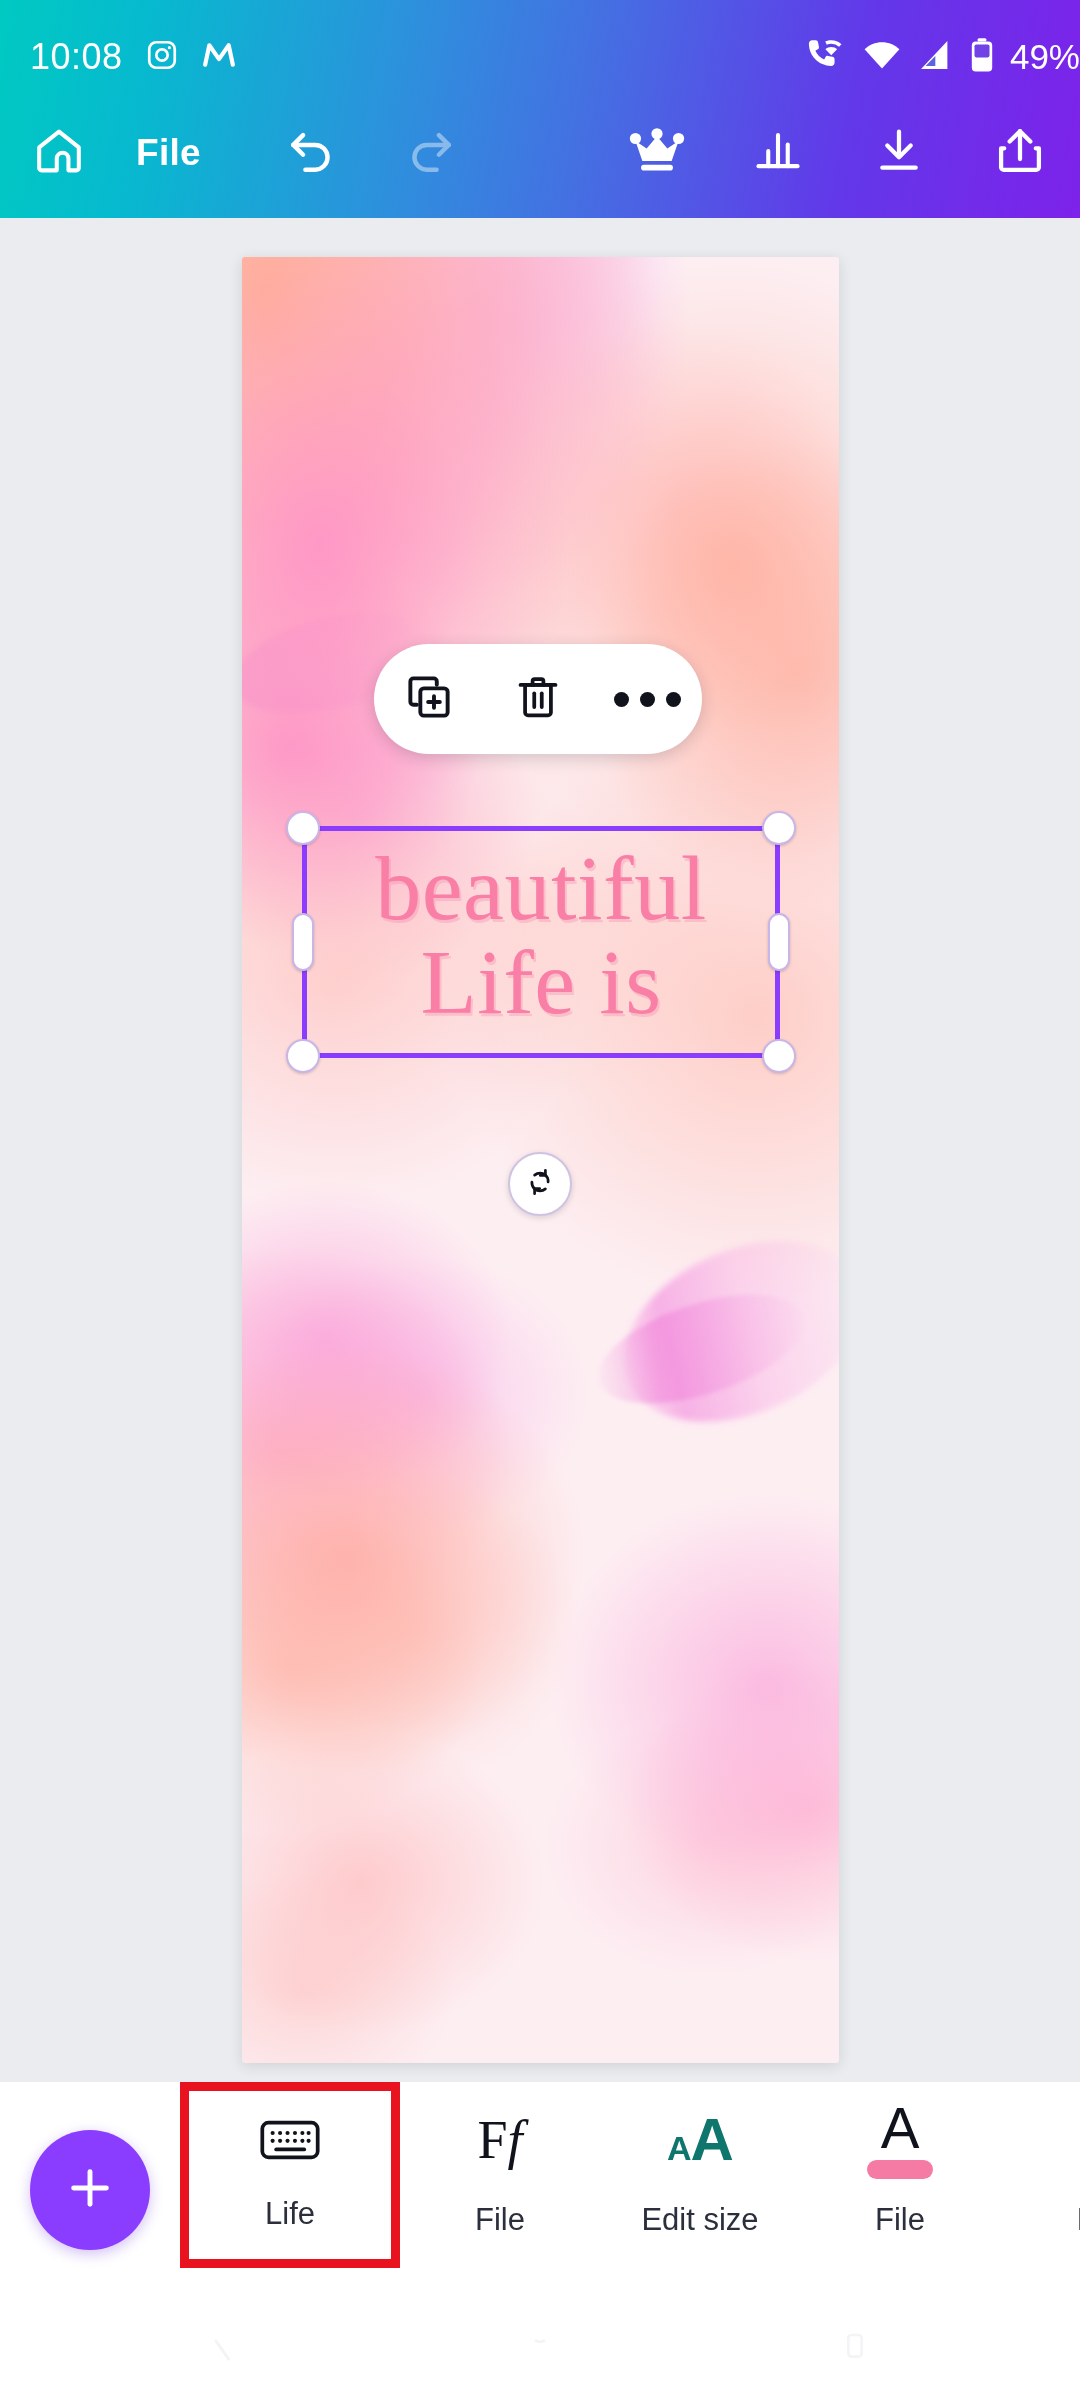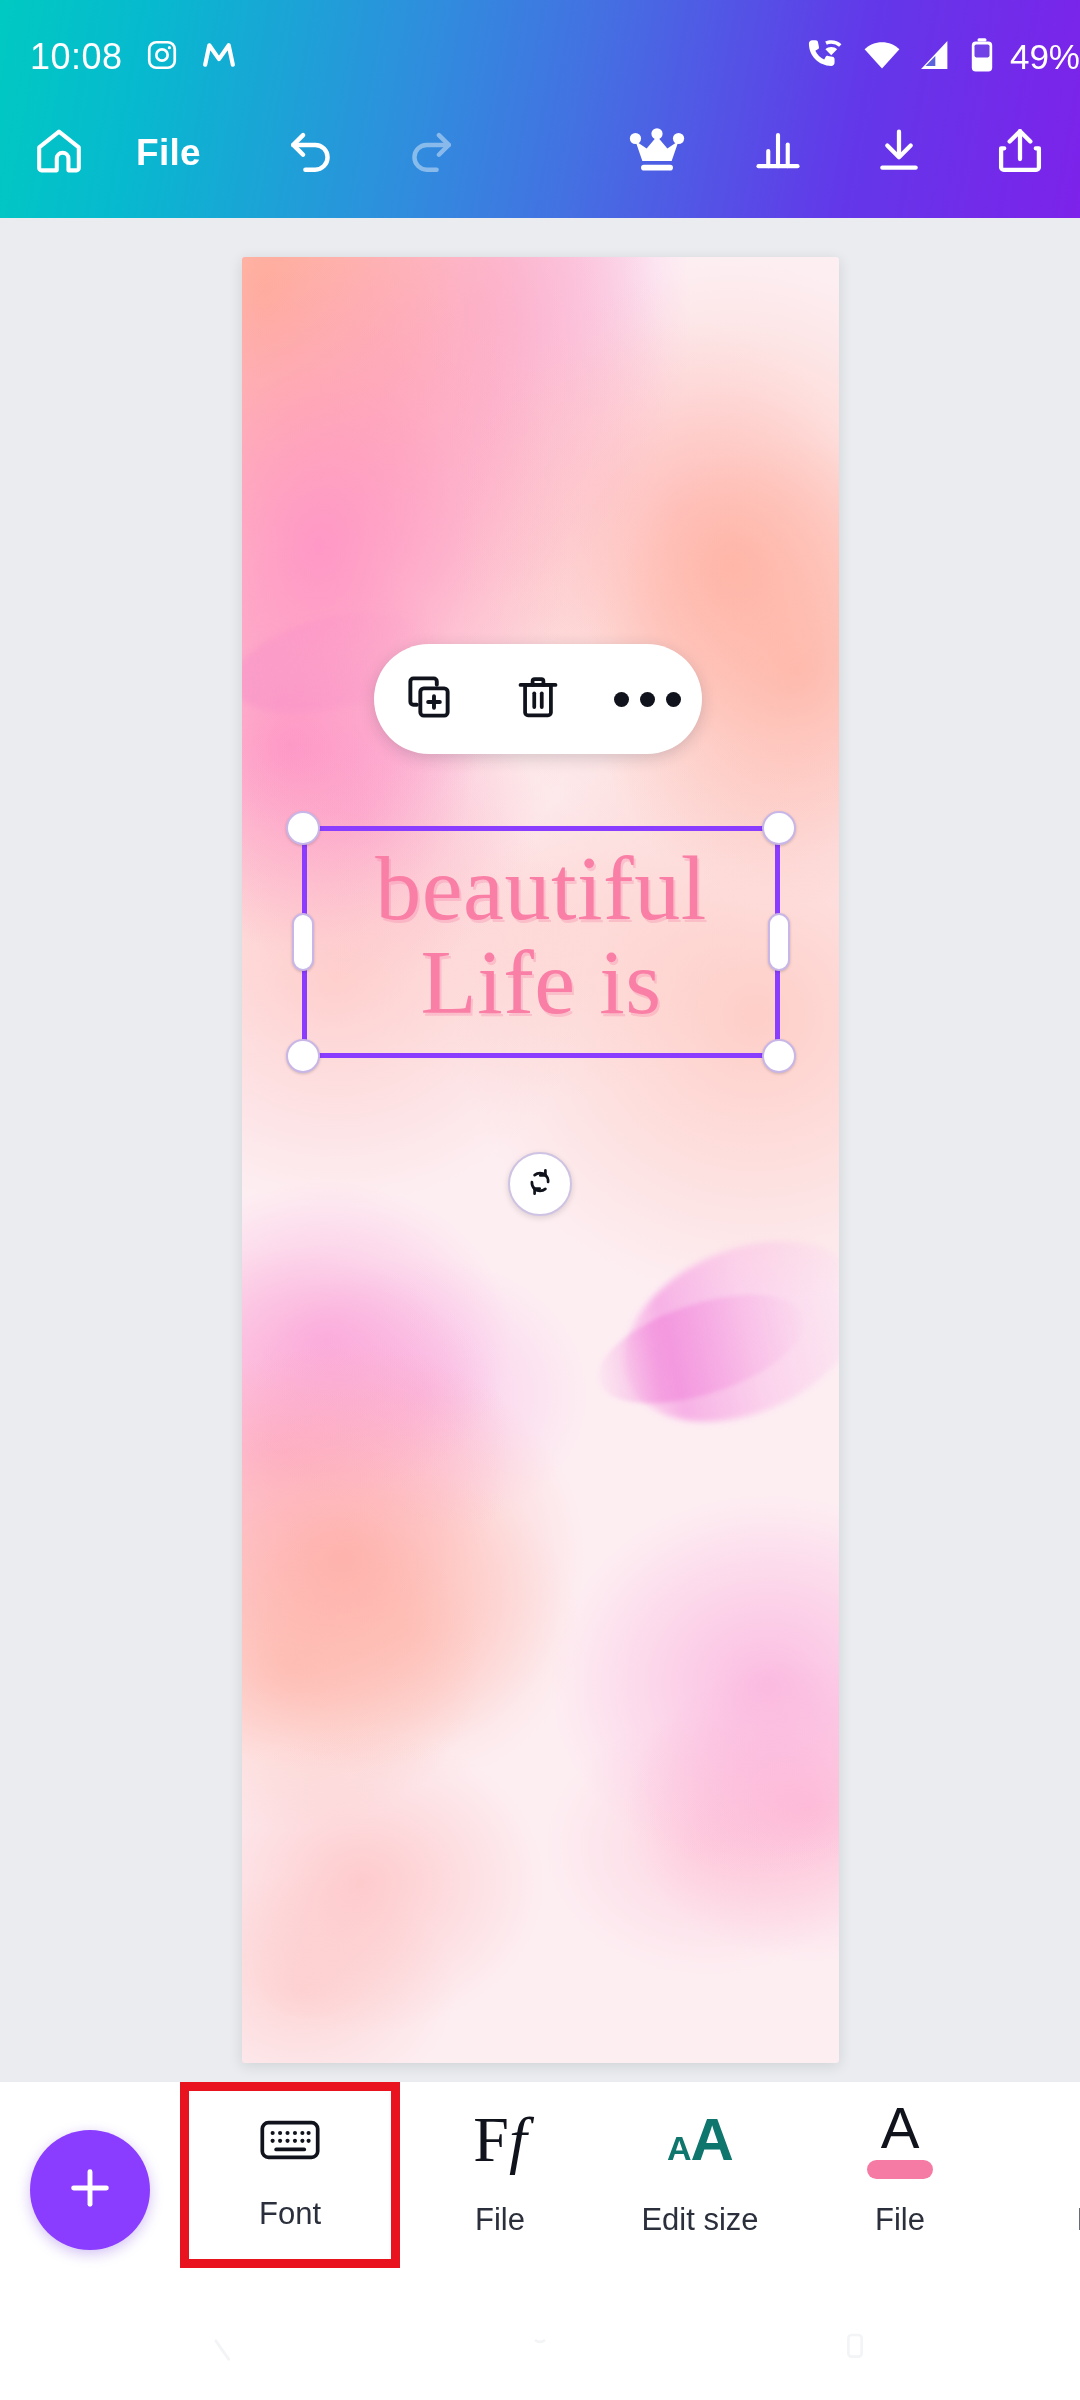--- a/index.html
+++ b/index.html
@@ -173,21 +173,21 @@
   .tool {
     width:200px; padding-top:22px;
     display:flex; flex-direction:column; align-items:center; gap:26px;
     cursor:pointer;
   }
   .tool-ico { height:72px; display:flex; align-items:center; justify-content:center; color:#10131c; }
   .tool-label { font-size:31px; color:#2b2f3c; white-space:nowrap; }
   .tool.highlighted {
     border:9px solid #e8131f; padding-top:13px; width:220px; height:186px; gap:20px;
   }
-  .ff { font-family:"Liberation Serif", serif; font-size:64px; color:#10131c; line-height:1; }
+  .ff { font-family:"Liberation Serif", serif; font-size:54px; color:#10131c; line-height:1; }
   .ff i { font-style:italic; }
   .aA { font-size:60px; font-weight:700; color:#0f766e; line-height:1; letter-spacing:-1px; }
   .aA small { font-size:34px; }
   .colorA { position:relative; display:flex; flex-direction:column; align-items:center; }
   .colorA b { font-size:58px; font-weight:400; line-height:.94; color:#10131c; }
   .swatch { width:66px; height:19px; border-radius:10px; background:#f57ba4; margin-top:5px; }
   .boldB { font-size:62px; font-weight:700; color:#10131c; line-height:1; }
 
   
   .navbar {
@@ -420,21 +420,21 @@
               <circle cx="6.6" cy="11.4" r="1"></circle>
                 <circle cx="10.2" cy="11.4" r="1"></circle>
                 <circle cx="13.8" cy="11.4" r="1"></circle>
               <circle cx="17.4" cy="11.4" r="1"></circle>
                 <circle cx="21" cy="11.4" r="1"></circle>
                 <circle cx="24" cy="11.4" r="1"></circle>
               <rect x="7.4" y="14.6" width="15.4" height="1.9" rx=".95"></rect>
             </g>
           </svg>
         </div>
-        <div class="tool-label">Font</div>
+        <div class="tool-label">Life</div>
       </div>
 
       <div class="tool">
         <div class="tool-ico">
           <span class="ff">F<i>f</i></span>
         </div>
         <div class="tool-label">File</div>
       </div>
 
       <div class="tool">

